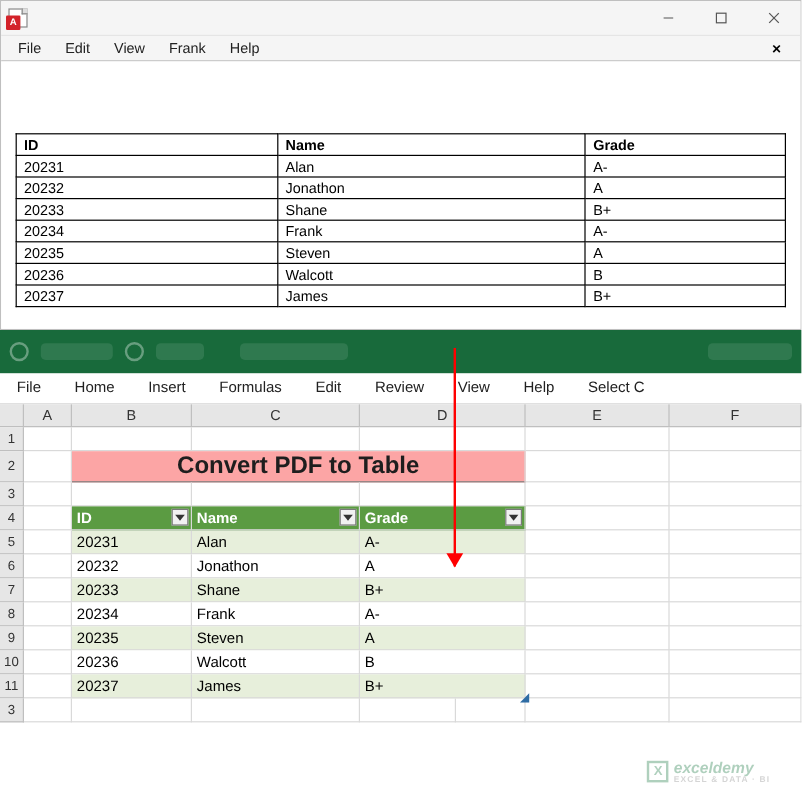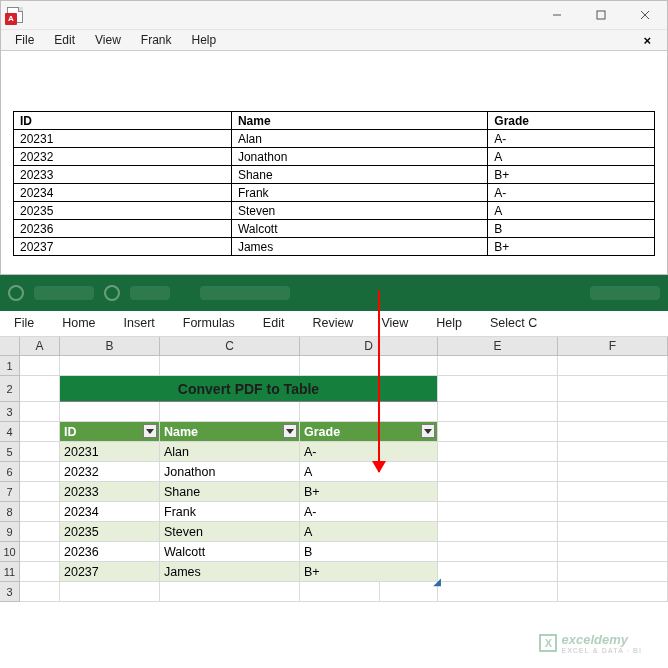--- a/index.html
+++ b/index.html
@@ -38,21 +38,21 @@
   .col-headers { display:grid; grid-template-columns: 20px 40px 100px 140px 80px 58px 120px 110px; background:#e6e6e6; border-bottom:1px solid #bfbfbf; height:19px;}
   .col-headers div { border-right:1px solid #bfbfbf; font-size:12px; color:#333; display:flex; align-items:center; justify-content:center; }
   .col-headers .corner { background:#e6e6e6; }
 
   .sheet { position:relative; }
   .sheet-row { display:grid; grid-template-columns: 20px 40px 100px 140px 80px 58px 120px 110px; height:20px; }
   .rowhdr { background:#e6e6e6; border-right:1px solid #bfbfbf; border-bottom:1px solid #bfbfbf; font-size:11px; color:#333; display:flex; align-items:center; justify-content:center; }
   .cell { border-right:1px solid #d9d9d9; border-bottom:1px solid #d9d9d9; font-size:12.5px; padding:0 4px; display:flex; align-items:center; }
 
   
-  .title-banner { background:#15803d; font-weight:bold; font-size:14px; color:#1e1e1e; justify-content:center; }
+  .title-banner { background:#fca5a5; font-weight:bold; font-size:20px; color:#1e1e1e; justify-content:center; }
   .title-banner-border { border-bottom:1px solid #7f7f7f; }
 
   
   .tbl-hdr { background:#5b9b42; color:#fff; font-weight:bold; position:relative; font-size:12.5px; }
   .filter-btn { position:absolute; right:2px; top:2px; width:14px; height:14px; background:#f1f1f1; border:1px solid #7a7a7a; display:flex; align-items:center; justify-content:center; }
   .filter-btn::after { content:""; border-left:4px solid transparent; border-right:4px solid transparent; border-top:5px solid #333; }
 
   .tbl-row-alt { background:#e7efdb; }
   .tbl-row { background:#fff; }
   .tbl-end-mark { color:#2e6ca4; font-size:10px; }

